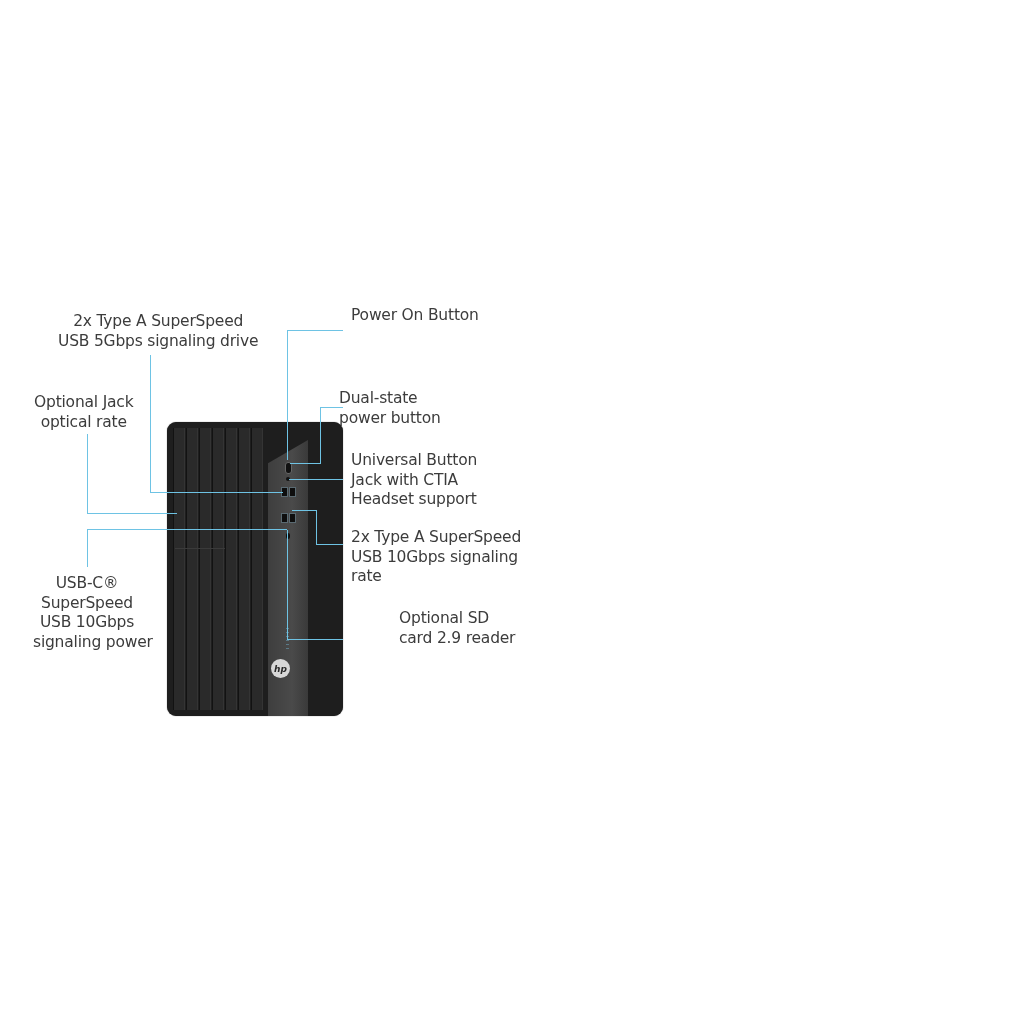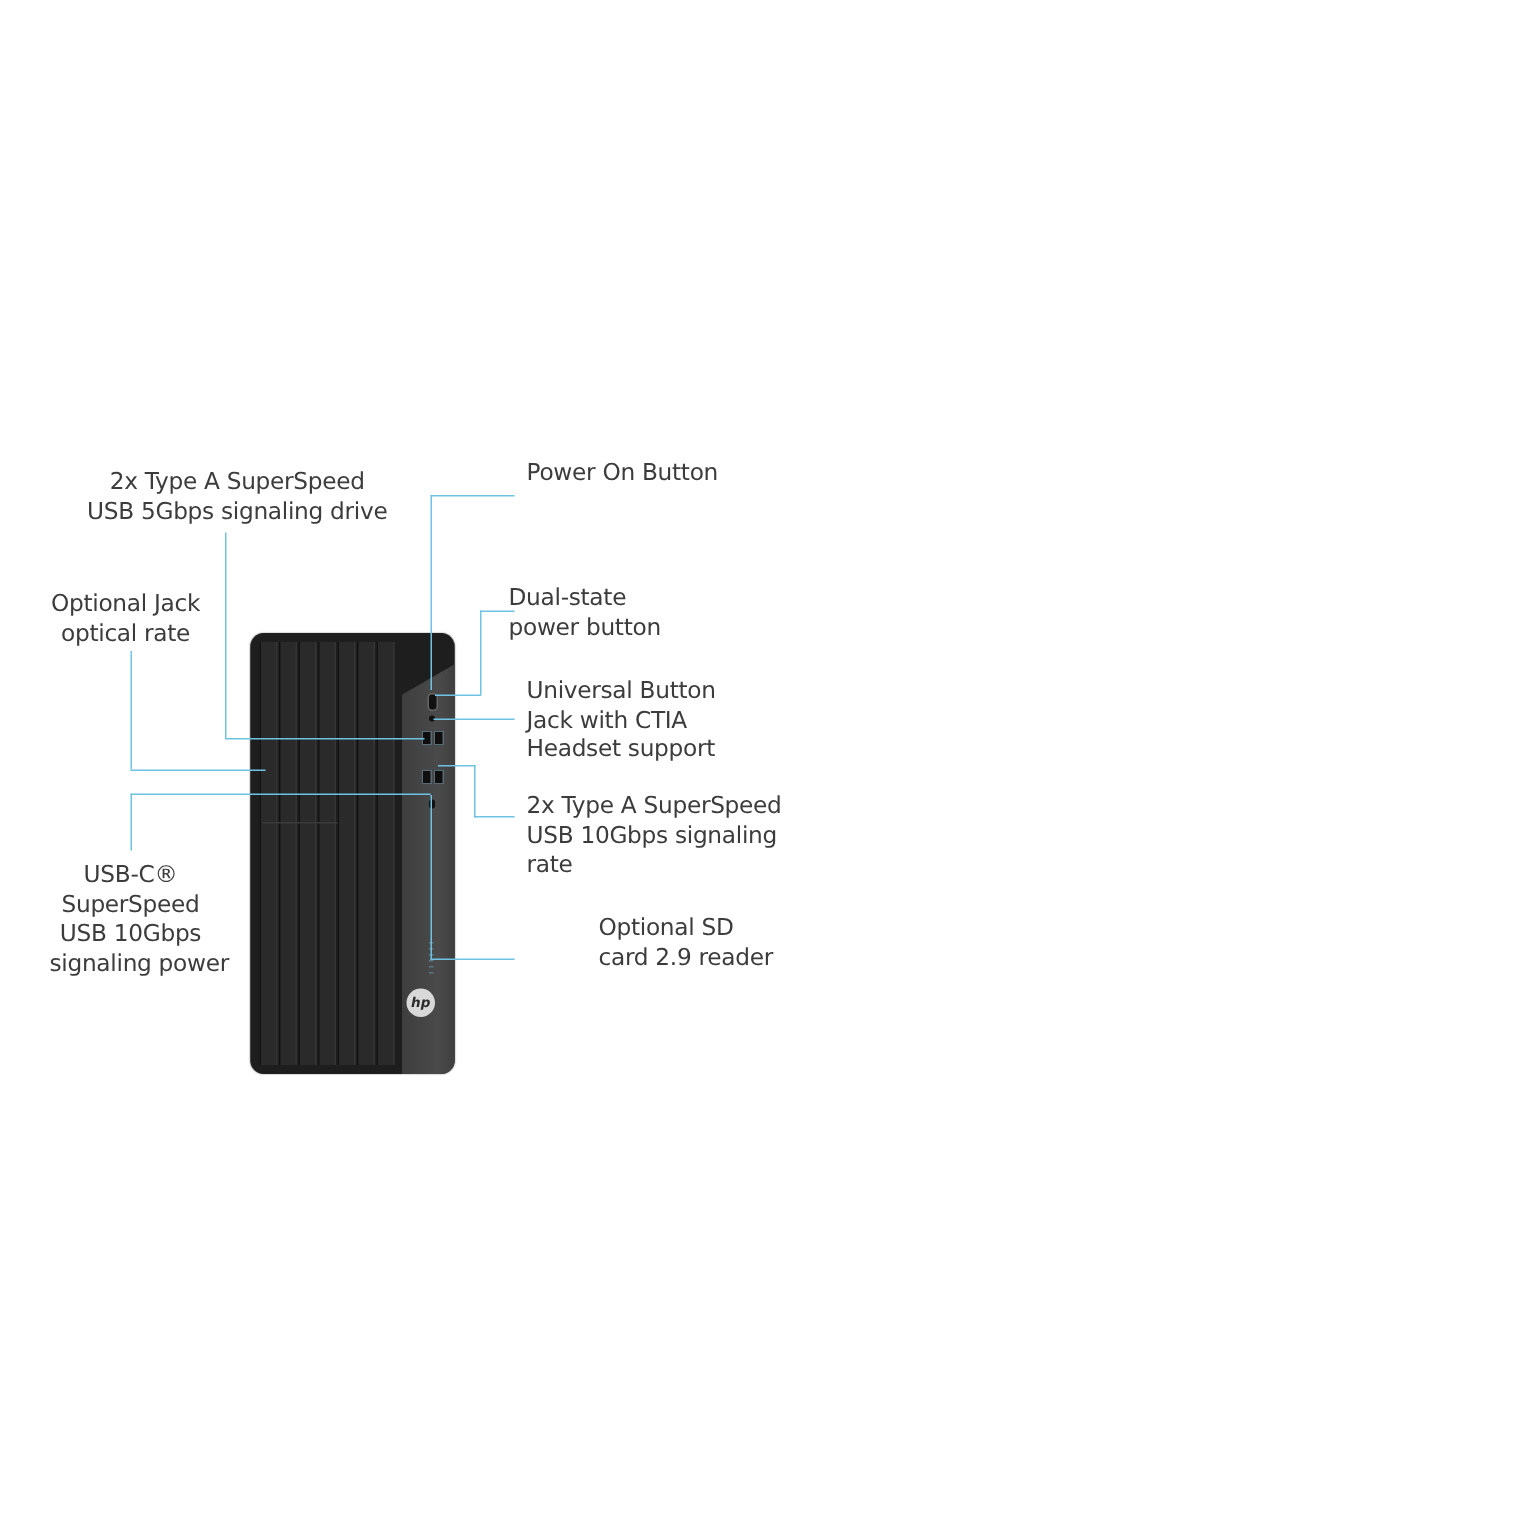--- a/index.html
+++ b/index.html
@@ -4,21 +4,21 @@
 <style>
   html, body { margin:0; padding:0; background:#ffffff; }
   body { width:1024px; height:1024px; position:relative; overflow:hidden;
          font-family:"DejaVu Sans", sans-serif; color:#3a3a3a; }
   .label { position:absolute; font-size:15.5px; line-height:19.5px; color:#3c3c3c; letter-spacing:-0.2px; }
   .label.center { text-align:center; }
   .label div { white-space:nowrap; }
   .line { position:absolute; background:#6ec3e4; }
   .tower { position:absolute; left:167px; top:422px; width:136px; height:294px;
            background:#1e1e1e; border-radius:9px; overflow:hidden;
-           box-shadow:0 0 1px #555; }
+           box-shadow:0 0 1px #555;padding-left:40px; }
   .slat { position:absolute; top:6px; bottom:6px; width:10px; background:#2a2a2a;
           border-left:1px solid #121212; border-right:1px solid #343434; }
   .panel { position:absolute; left:101px; top:18px; width:40px; height:290px;
            background:linear-gradient(90deg,#3e3e3e,#4a4a4a 60%,#3a3a3a);
            clip-path:polygon(0 8%,100% 0,100% 100%,0 96%); }
   .port { position:absolute; background:#111; }
   .usb { position:absolute; width:5px; height:8px; background:#0e0e0e; border:1px solid #5a6a72; }
   .hp-logo { position:absolute; left:104px; top:237px; width:19px; height:19px; border-radius:50%;
              background:#d8d8d8; color:#2a2a2a; font-size:9px; font-style:italic; font-weight:bold;
              display:flex; align-items:center; justify-content:center; }

